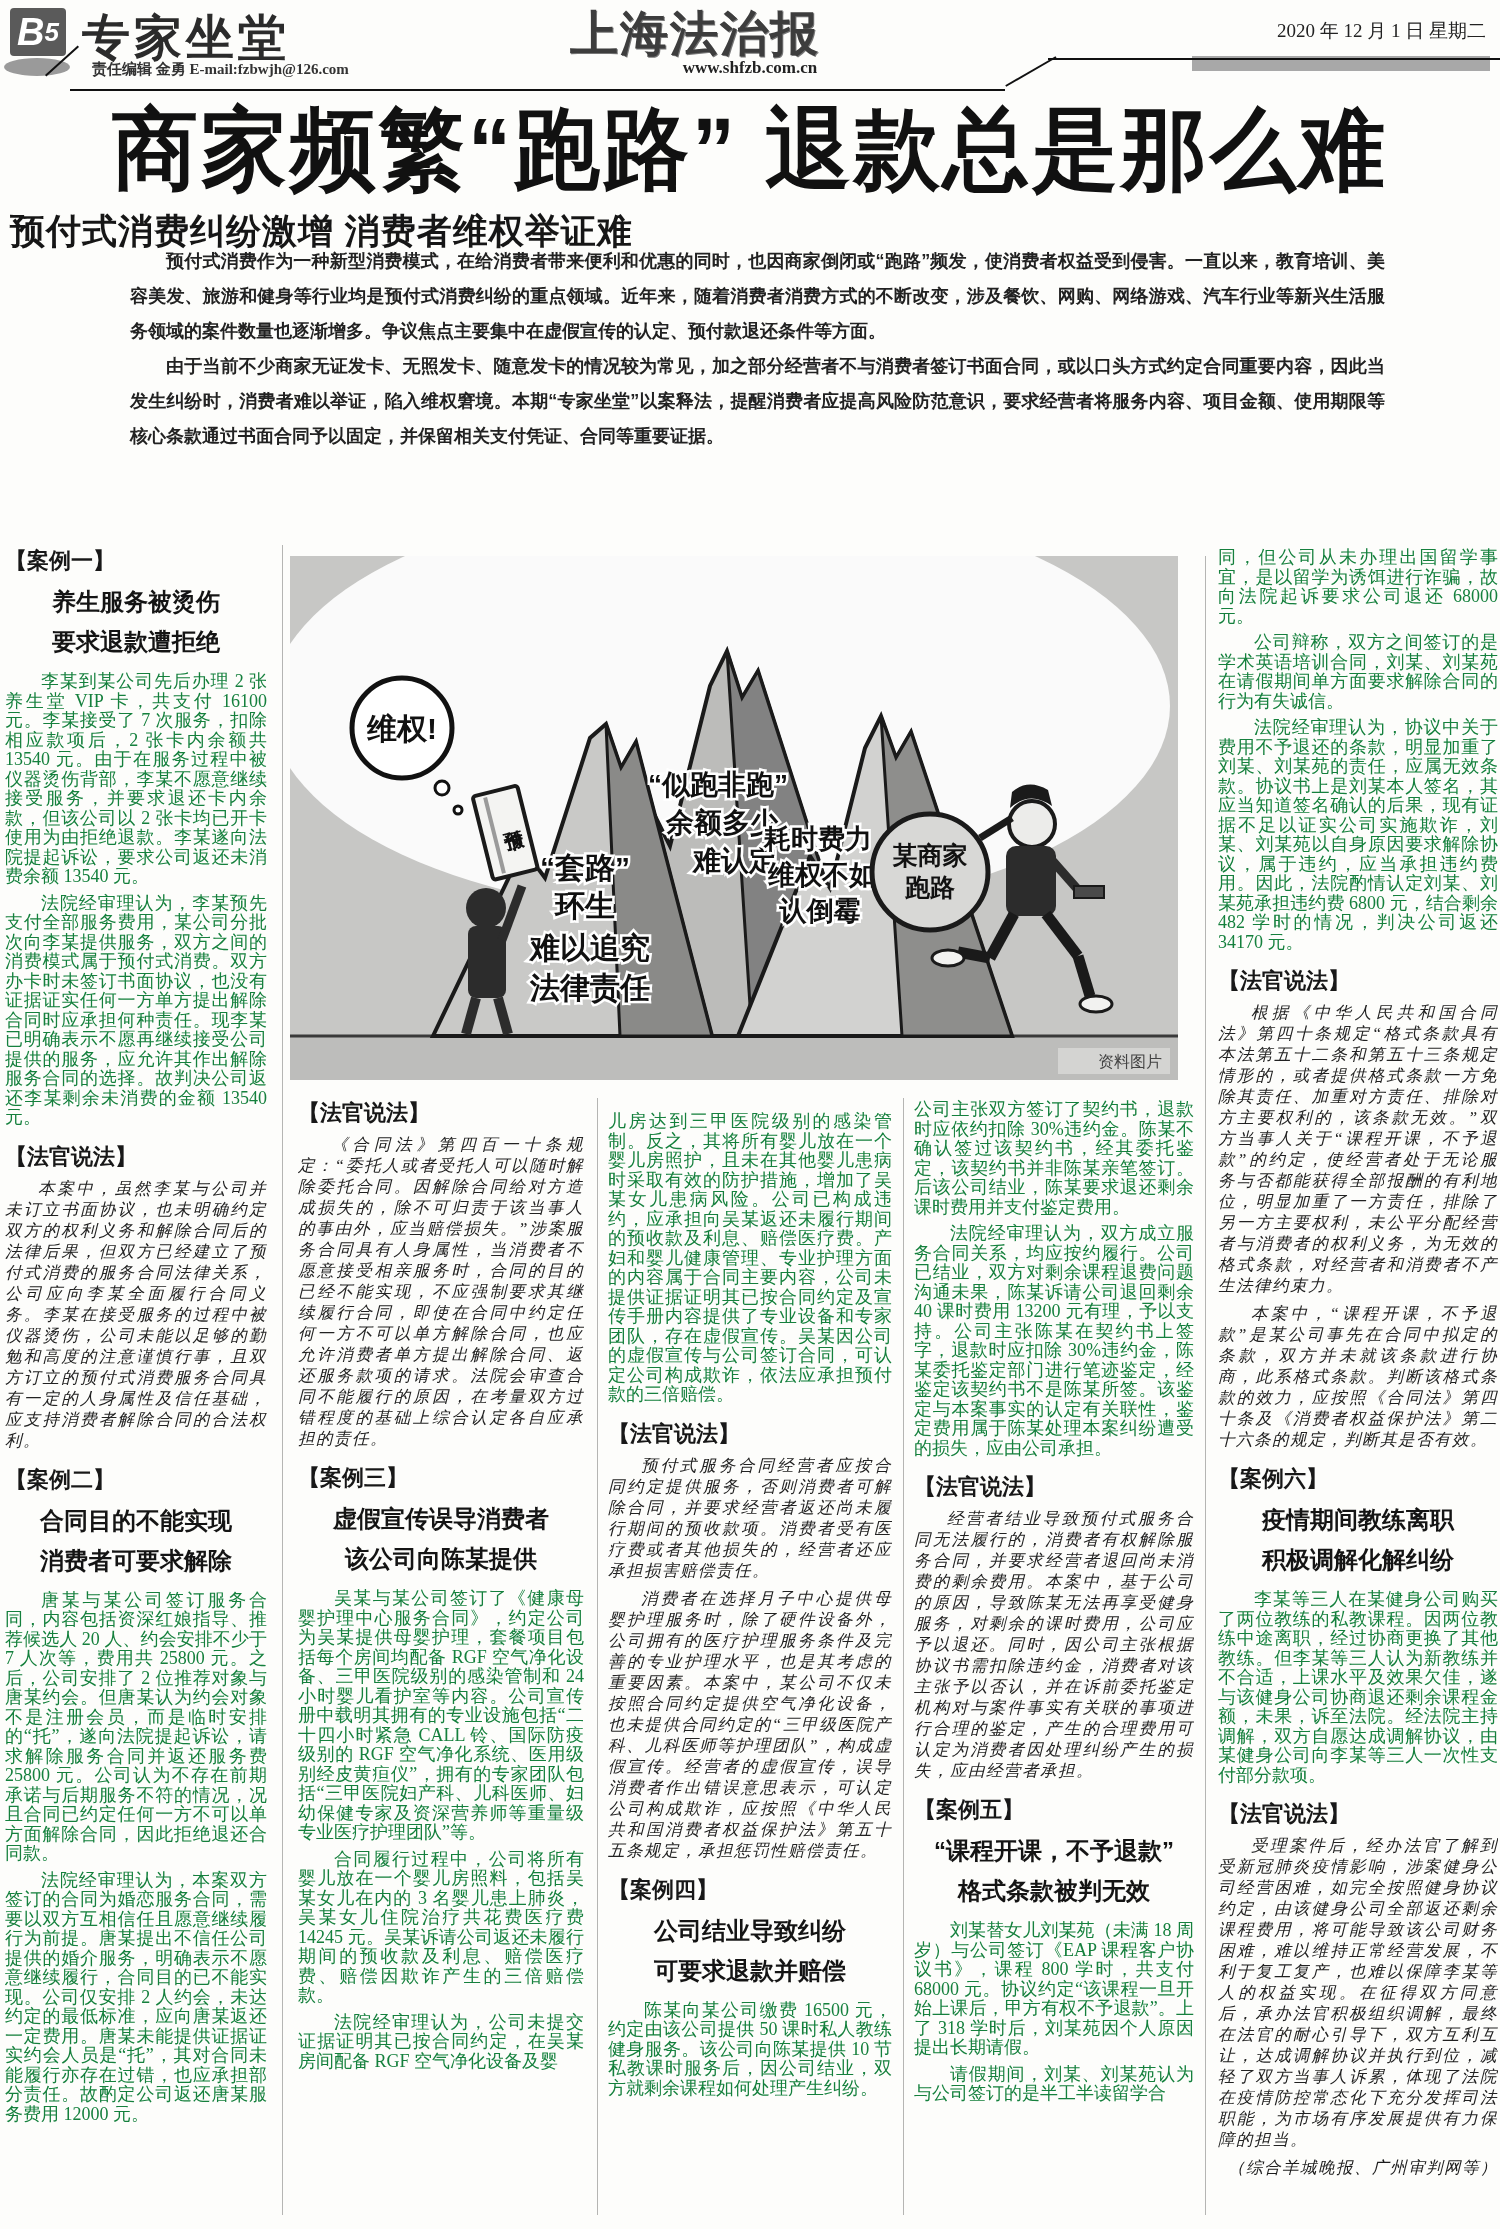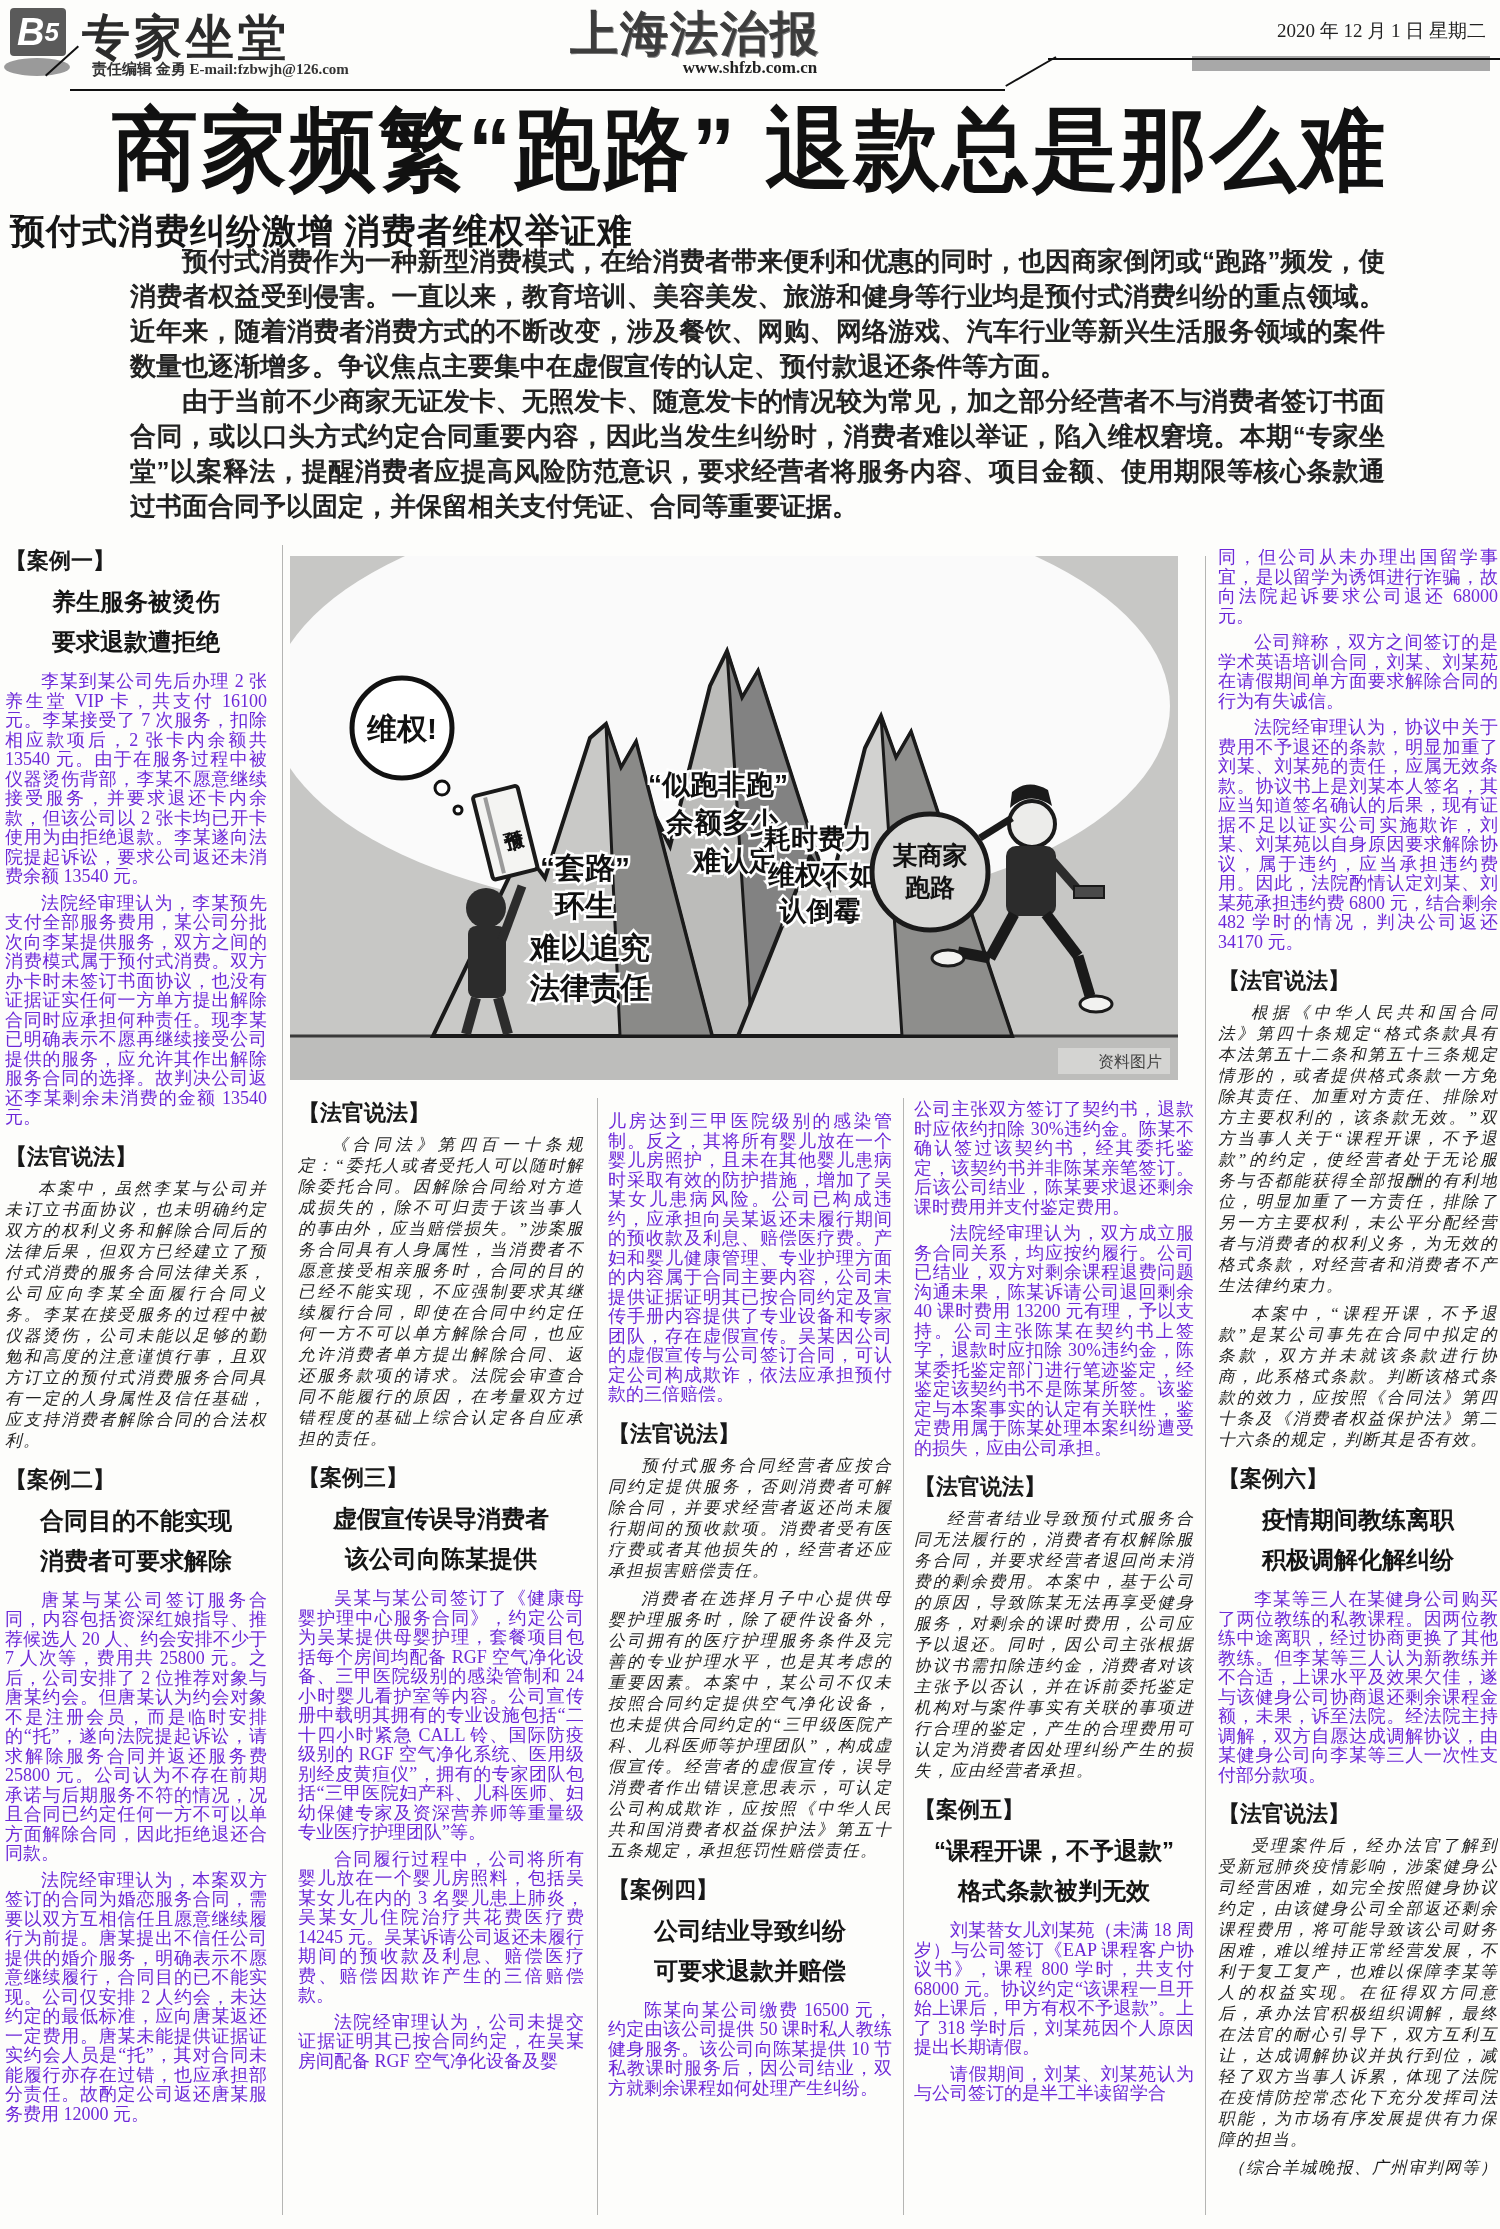--- a/index.html
+++ b/index.html
@@ -31,30 +31,30 @@
               transform:rotate(-42deg);}
   
   .headline{position:absolute;left:0;top:92px;width:1500px;text-align:center;
             font-family:"Liberation Sans","DejaVu Sans",sans-serif;font-weight:900;
             font-size:86px;letter-spacing:3px;color:#111;white-space:nowrap;transform:scaleY(1.04);}
   .subheadline{position:absolute;left:10px;top:208px;font-family:"Liberation Sans",sans-serif;
                font-weight:900;font-size:35px;color:#161616;letter-spacing:1px;}
   
   .intro{position:absolute;left:130px;top:244px;width:1255px;
          font-family:"Liberation Sans","DejaVu Sans",sans-serif;font-weight:bold;
-         font-size:26px;line-height:35px;text-align:justify;color:#222;}
+         font-size:18px;line-height:35px;text-align:justify;color:#222;}
   .intro p{margin:0;text-indent:2em;}
   
   .col{position:absolute;overflow:hidden;}
   .case-label{font-family:"Liberation Sans",sans-serif;font-weight:900;font-size:22px;
               color:#181818;margin:14px 0 6px 0;}
   .case-title{font-family:"Liberation Sans",sans-serif;font-weight:900;font-size:24px;
               line-height:40px;text-align:center;color:#141414;}
   .case-title.last{margin-bottom:10px;}
-  .para{font-size:18px;line-height:19.5px;text-align:justify;text-indent:2em;margin:0 0 7px 0;color:#6d28d9;}
+  .para{font-size:18px;line-height:19.5px;text-align:justify;text-indent:2em;margin:0 0 7px 0;color:#15803d;}
   .para.cont{text-indent:0;}
   .judge{font-size:16.5px;line-height:21px;letter-spacing:1.5px;text-align:justify;text-indent:2em;
          margin:0 0 7px 0;font-style:italic;color:#222;}
   .credit{font-size:16.5px;font-style:italic;letter-spacing:1.5px;text-align:right;margin-top:4px;}
   .vrule{position:absolute;width:1px;background:#b5b5b3;}
   
   .cartoon{position:absolute;left:290px;top:556px;width:888px;height:524px;background:#c9c9c9;}
   .cartoon svg{display:block;}
   .mtn-label{font-family:"Liberation Sans",sans-serif;font-weight:900;fill:#101010;
              paint-order:stroke;stroke:#ffffff;stroke-width:5px;}

